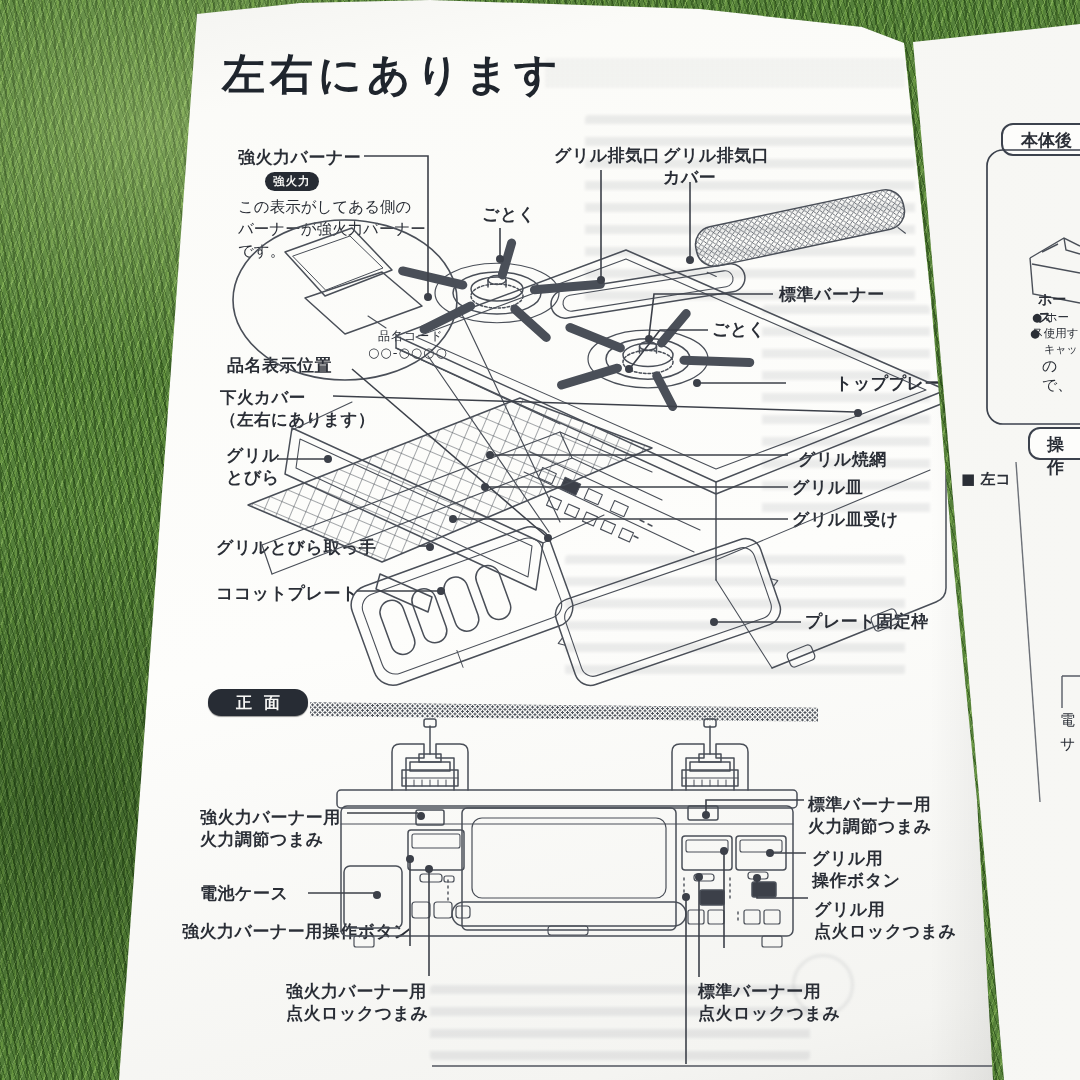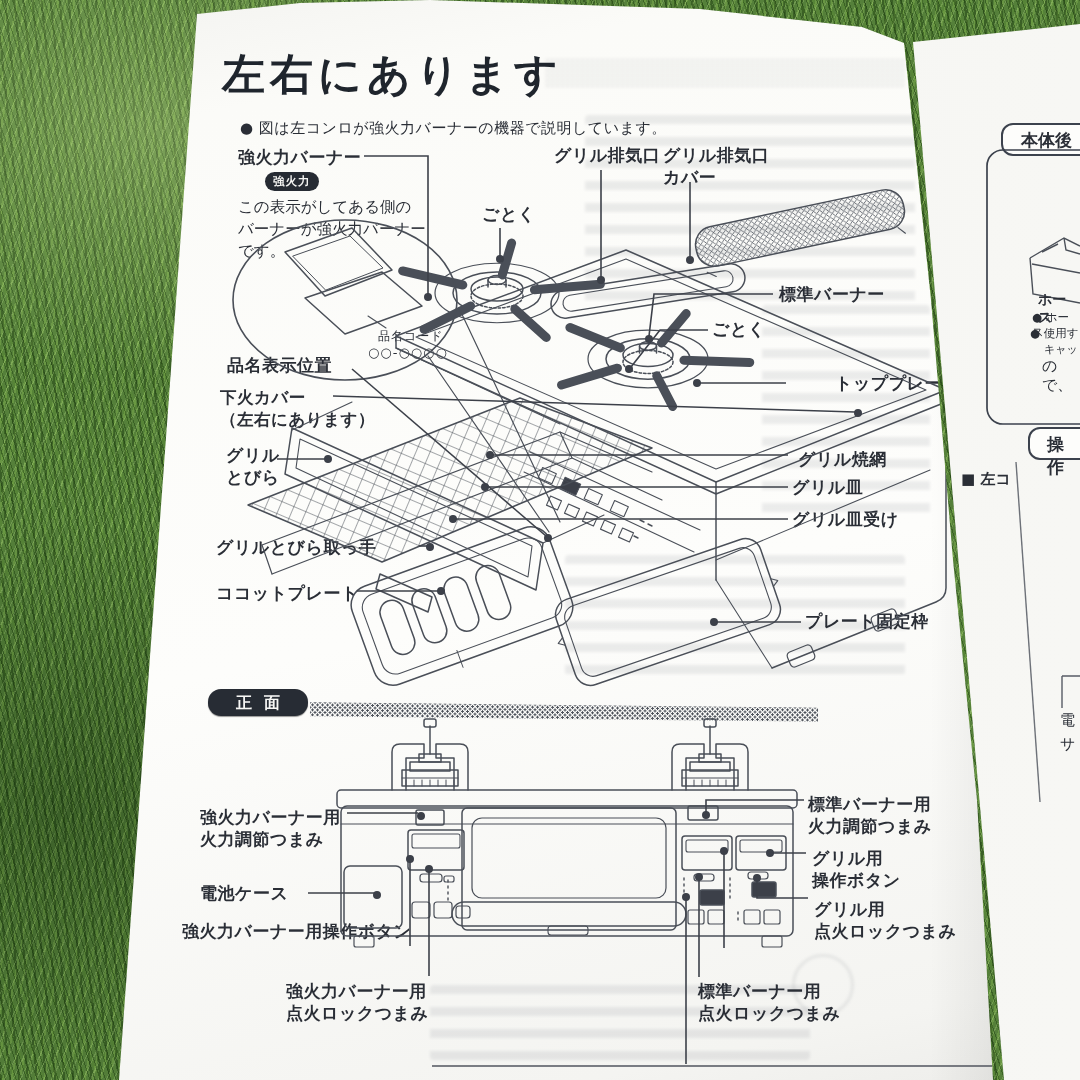--- a/index.html
+++ b/index.html
@@ -94,21 +94,20 @@
 
   <div class="abs ghost" style="left:585px;top:115px;width:330px;height:190px;"></div>
   <div class="abs ghost" style="left:762px;top:305px;width:168px;height:210px;"></div>
   <div class="abs ghost" style="left:565px;top:555px;width:340px;height:120px;"></div>
   <div class="abs ghost" style="left:430px;top:985px;width:380px;height:75px;"></div>
   <div class="abs halftone ghost2" style="left:545px;top:58px;width:360px;height:30px;"></div>
   <div class="abs ghost2" style="left:955px;top:52px;width:58px;height:58px;border:3px solid #6a7078;border-radius:50%;"></div>
   <div class="abs ghost2" style="left:792px;top:954px;width:56px;height:56px;border:3px solid #6a7078;border-radius:50%;"></div>
 
   <div class="abs title" style="left:222px;top:46px;">左右にあります</div>
-  <div class="abs note" style="left:240px;top:119px;">● 図は左コンロが強火力バーナーの機器で説明しています。</div>
 
   <div class="abs lbl" style="left:238px;top:146px;">強火力バーナー</div>
   <div class="abs badge" style="left:239px;top:172px;">強火力</div>
   <div class="abs lbl-sm" style="left:238px;top:196px;">この表示がしてある側の
 バーナーが強火力バーナー
 です。</div>
   <div class="abs tiny" style="left:378px;top:328px;">品名コード</div>
   <div class="abs tiny" style="left:368px;top:345px;font-size:13px;">○○-○○○○</div>
   <div class="abs lbl" style="left:227px;top:354px;">品名表示位置</div>
   <div class="abs lbl" style="left:220px;top:387px;font-size:16.5px;">下火カバー

